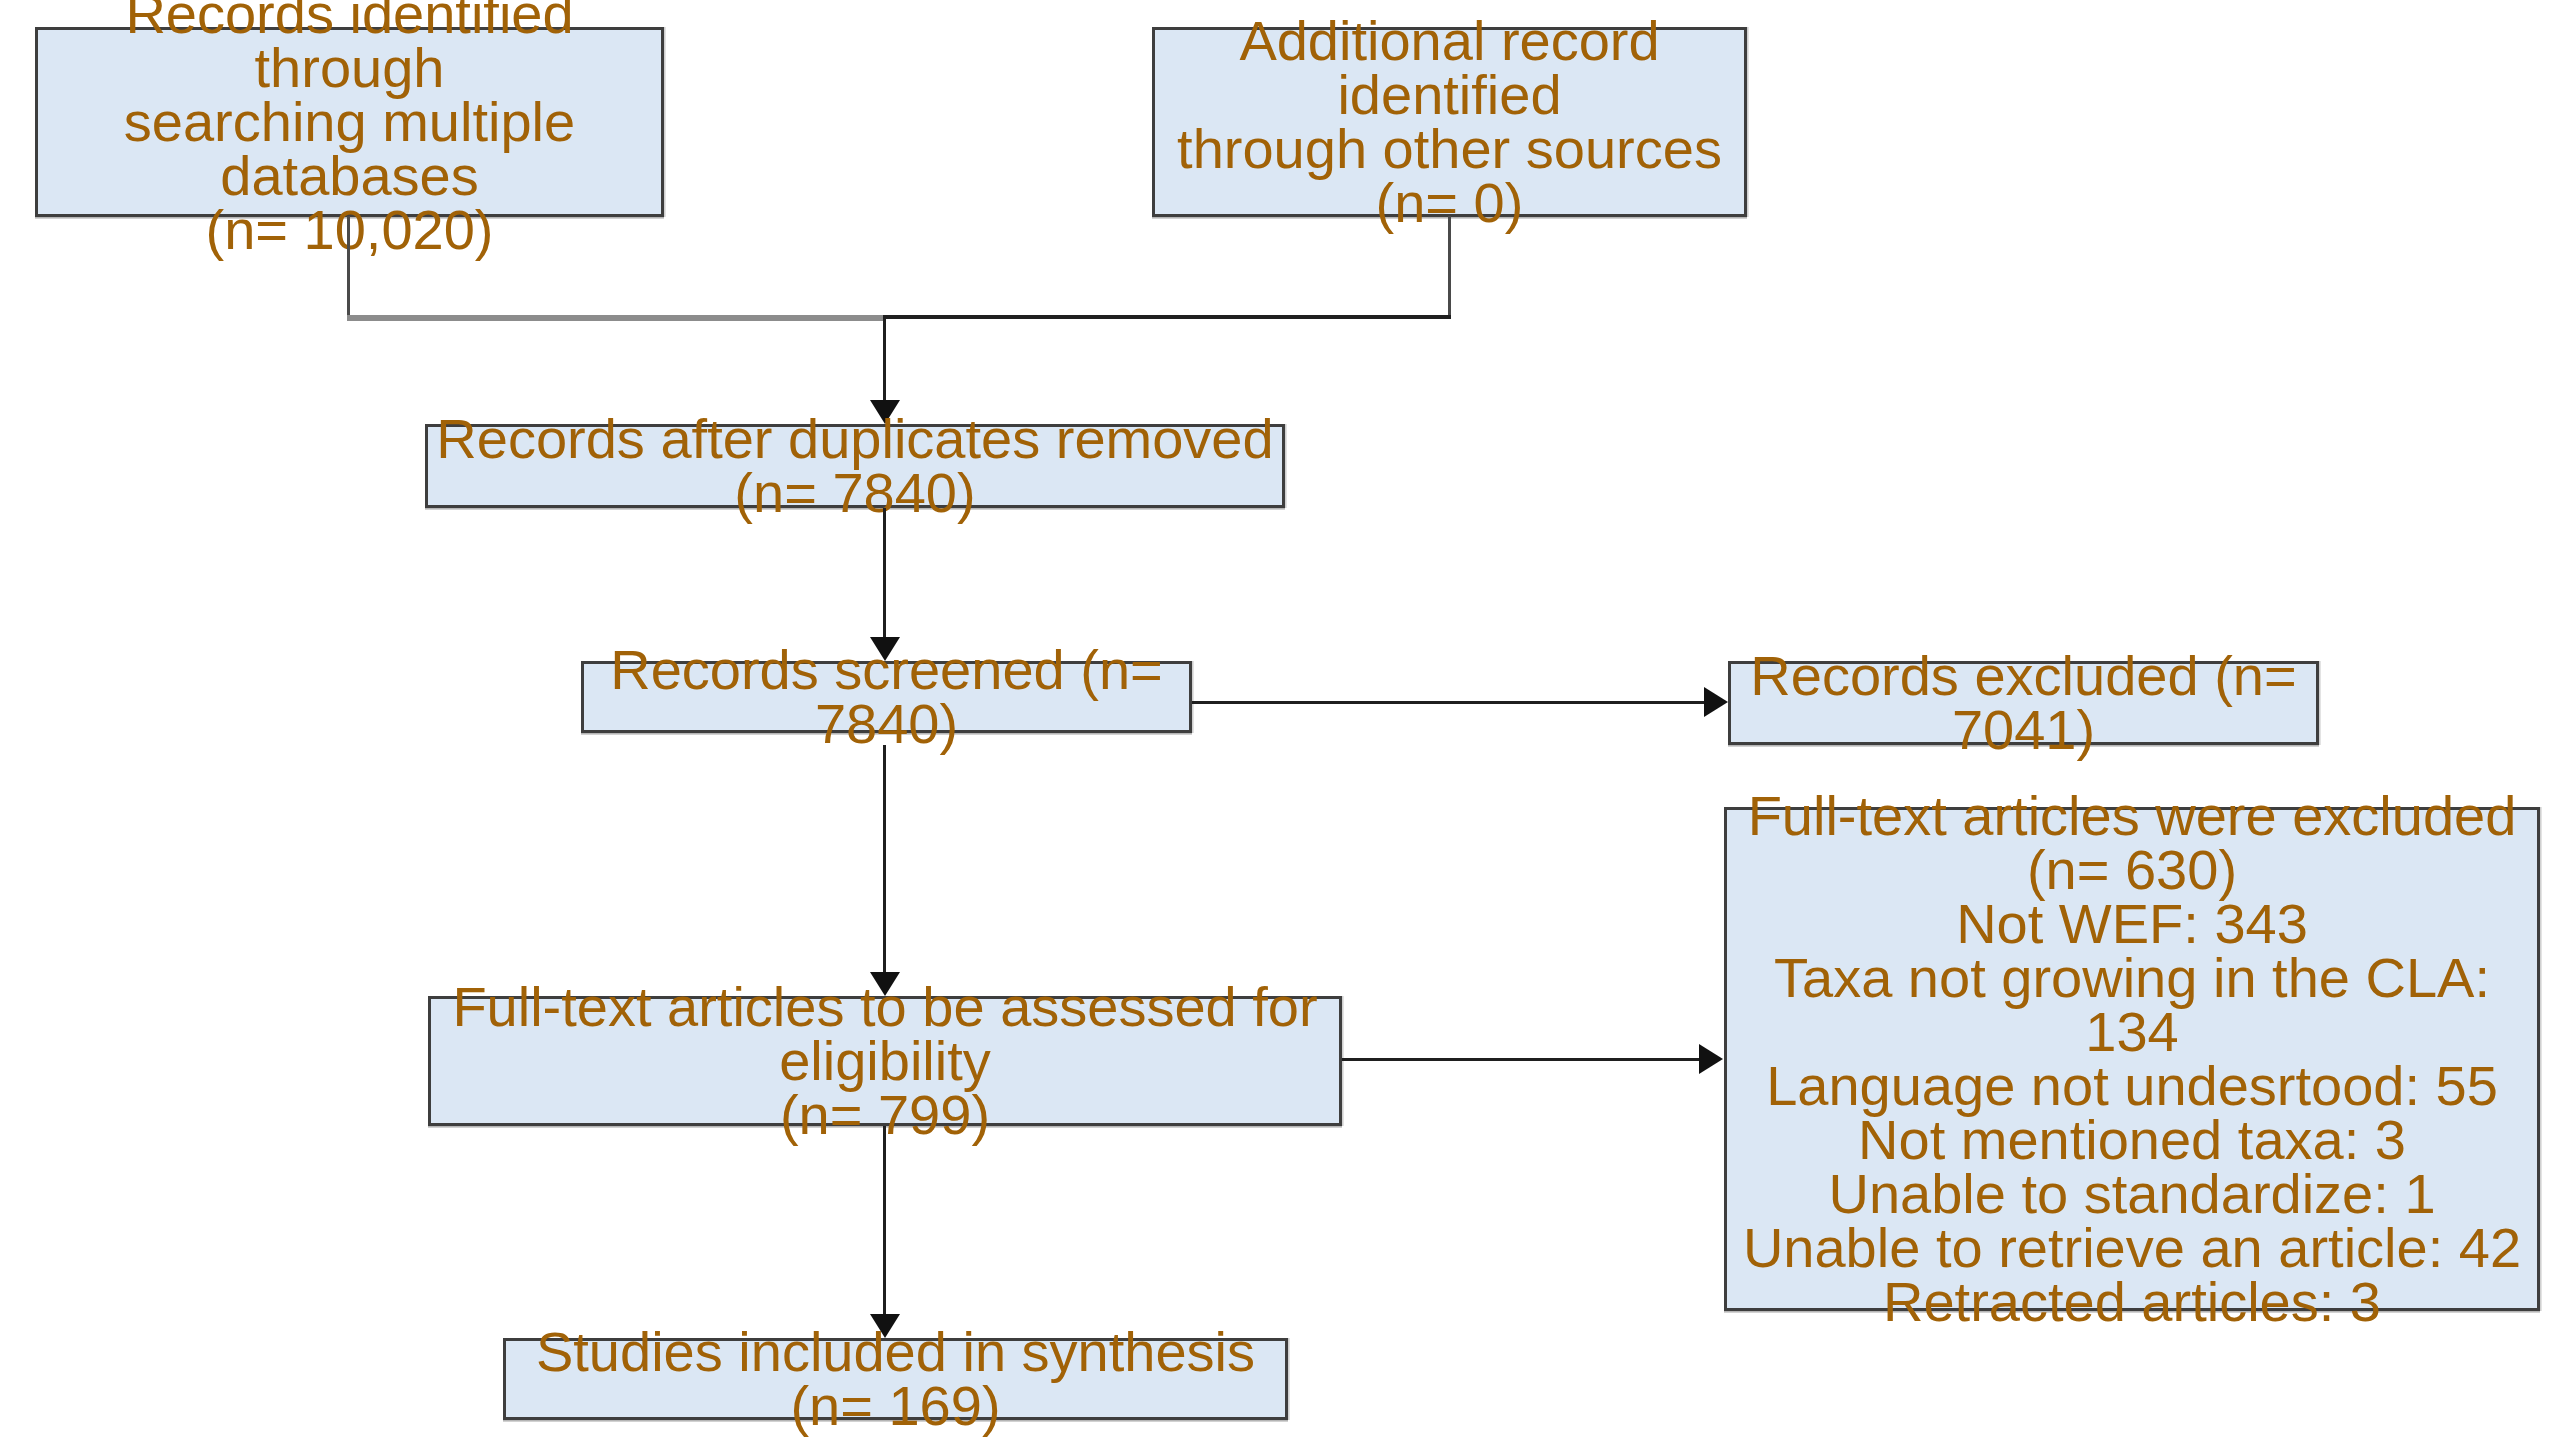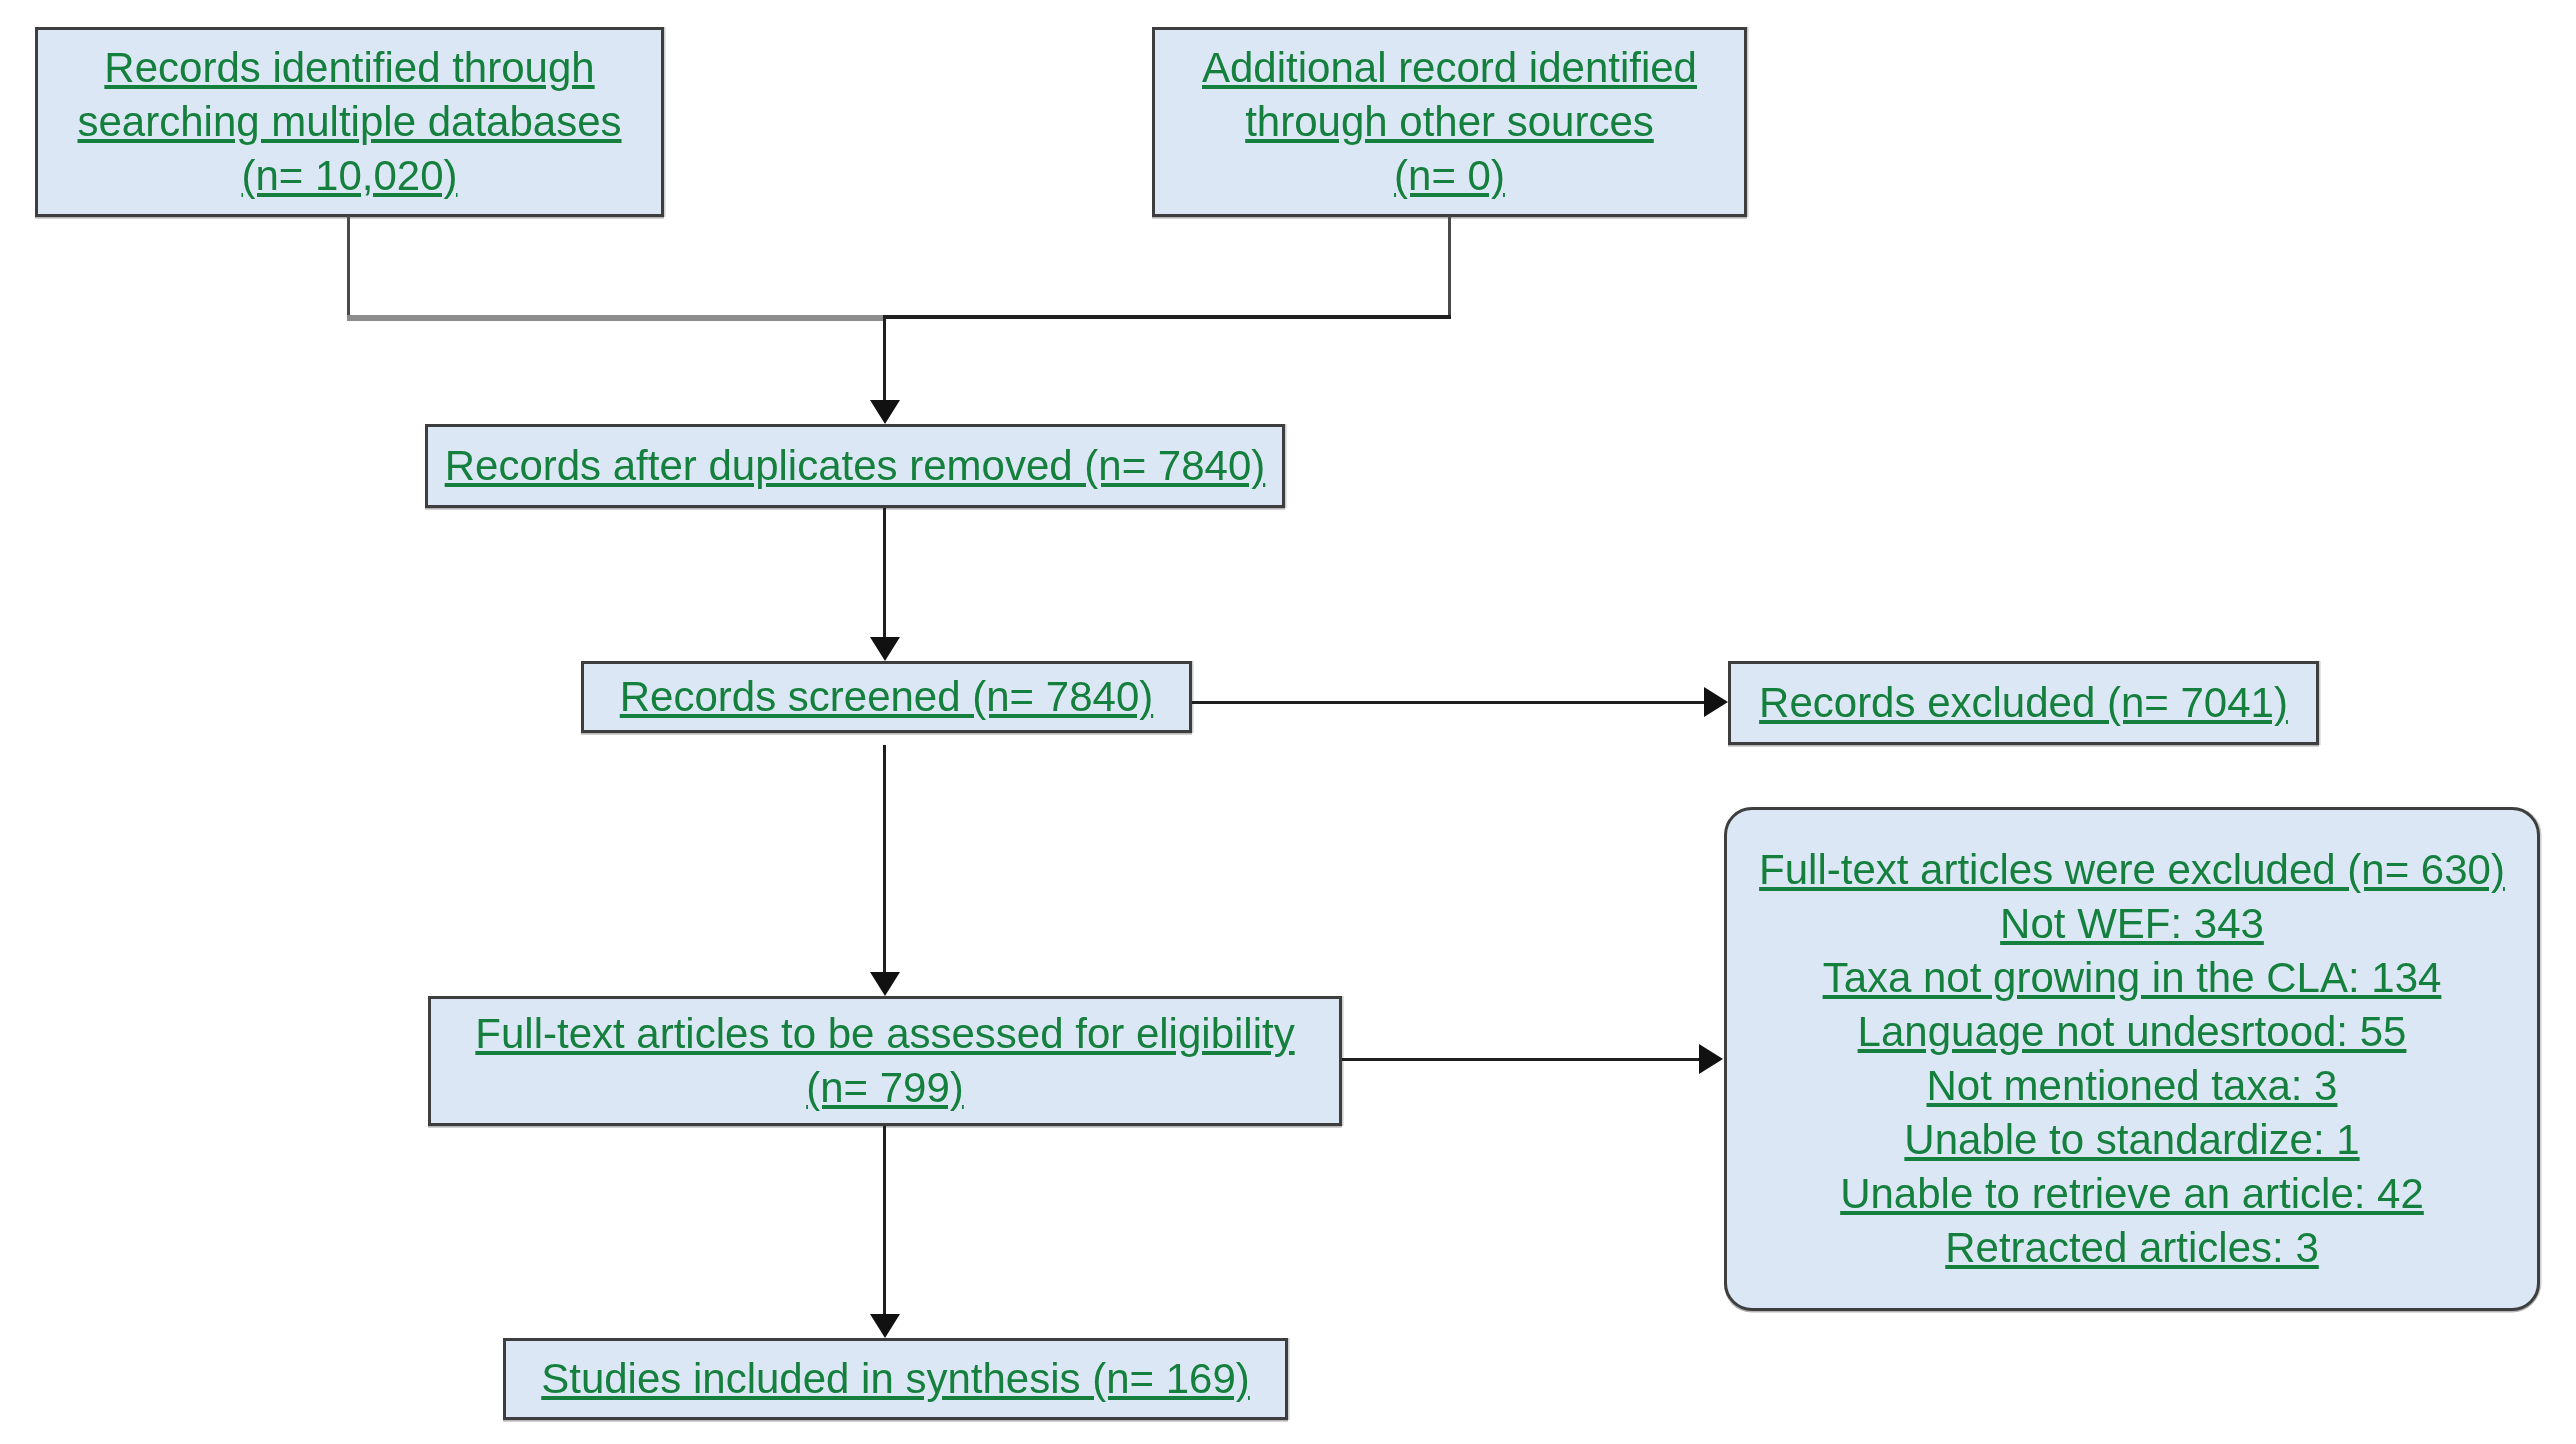--- a/index.html
+++ b/index.html
@@ -18,29 +18,27 @@
   .box {
     position: absolute;
     box-sizing: border-box;
     background: #dbe7f4;
     border: 3.2px solid #3e3e3e;
     box-shadow: 0 1.6px 0 rgba(120,120,120,0.55), 1.6px 0 0 rgba(120,120,120,0.35);
     display: flex;
     align-items: center;
     justify-content: center;
     text-align: center;
-    color: #15803d;
-    font-size: 42px;
+    color: #a16207;
+    font-size: 56px;
     line-height: 54px;
     white-space: pre-line;
-    text-decoration: underline;
   }
   .box.multi {
     flex-direction: column;
-    border-radius: 28px;
   }
   .line {
     position: absolute;
     background: #1f1f1f;
   }
   .line.gray {
     background: #8c8c8c;
   }
   .line.darkgray {
     background: #4a4a4a;

